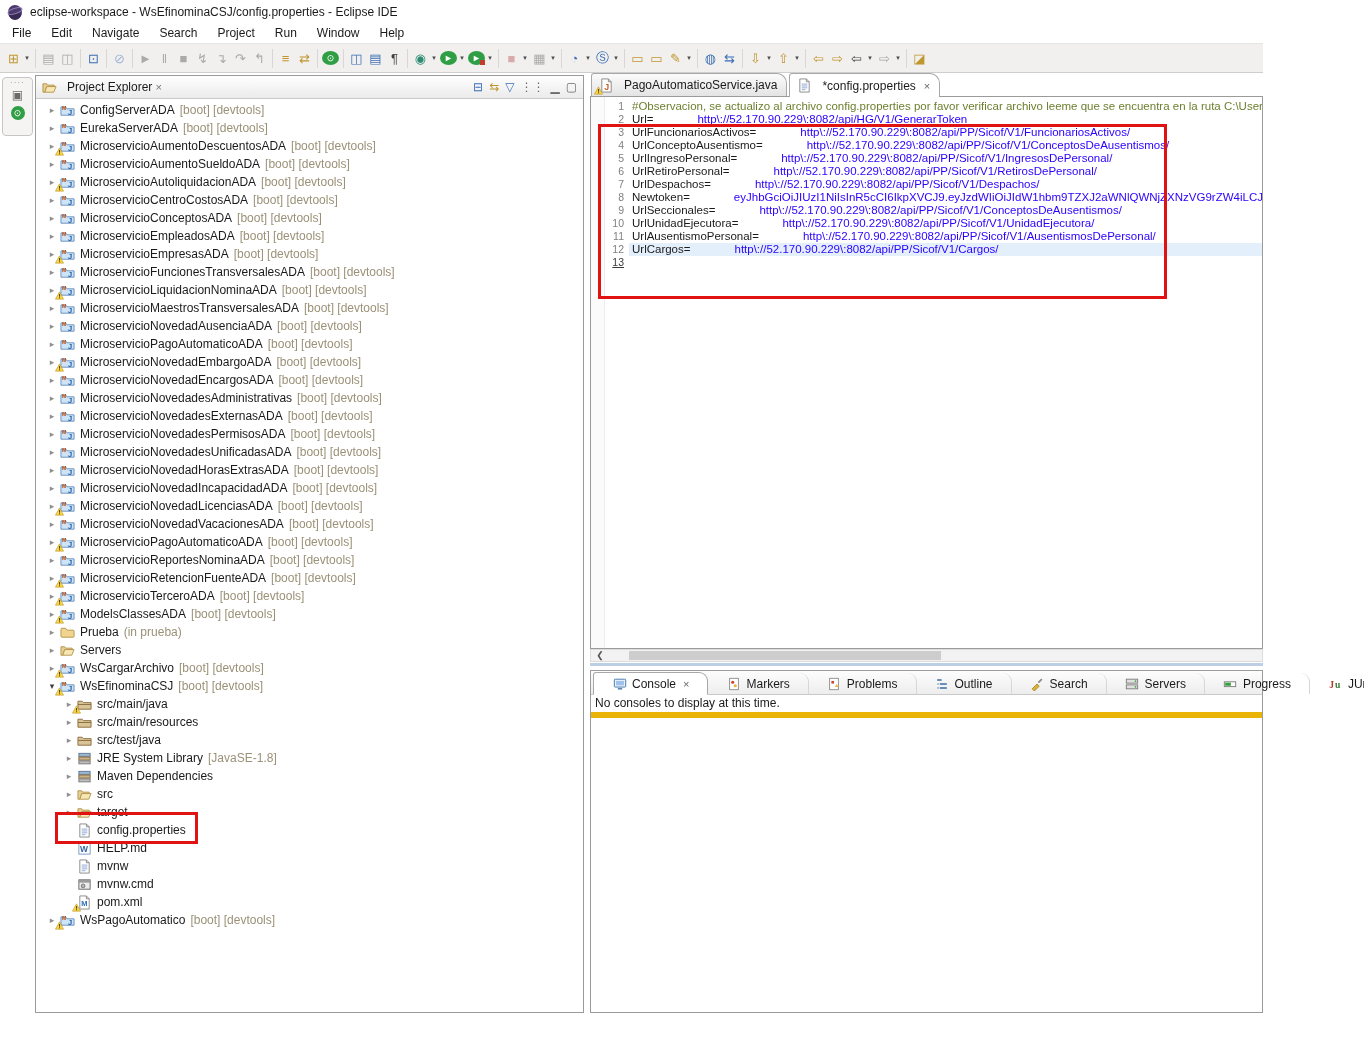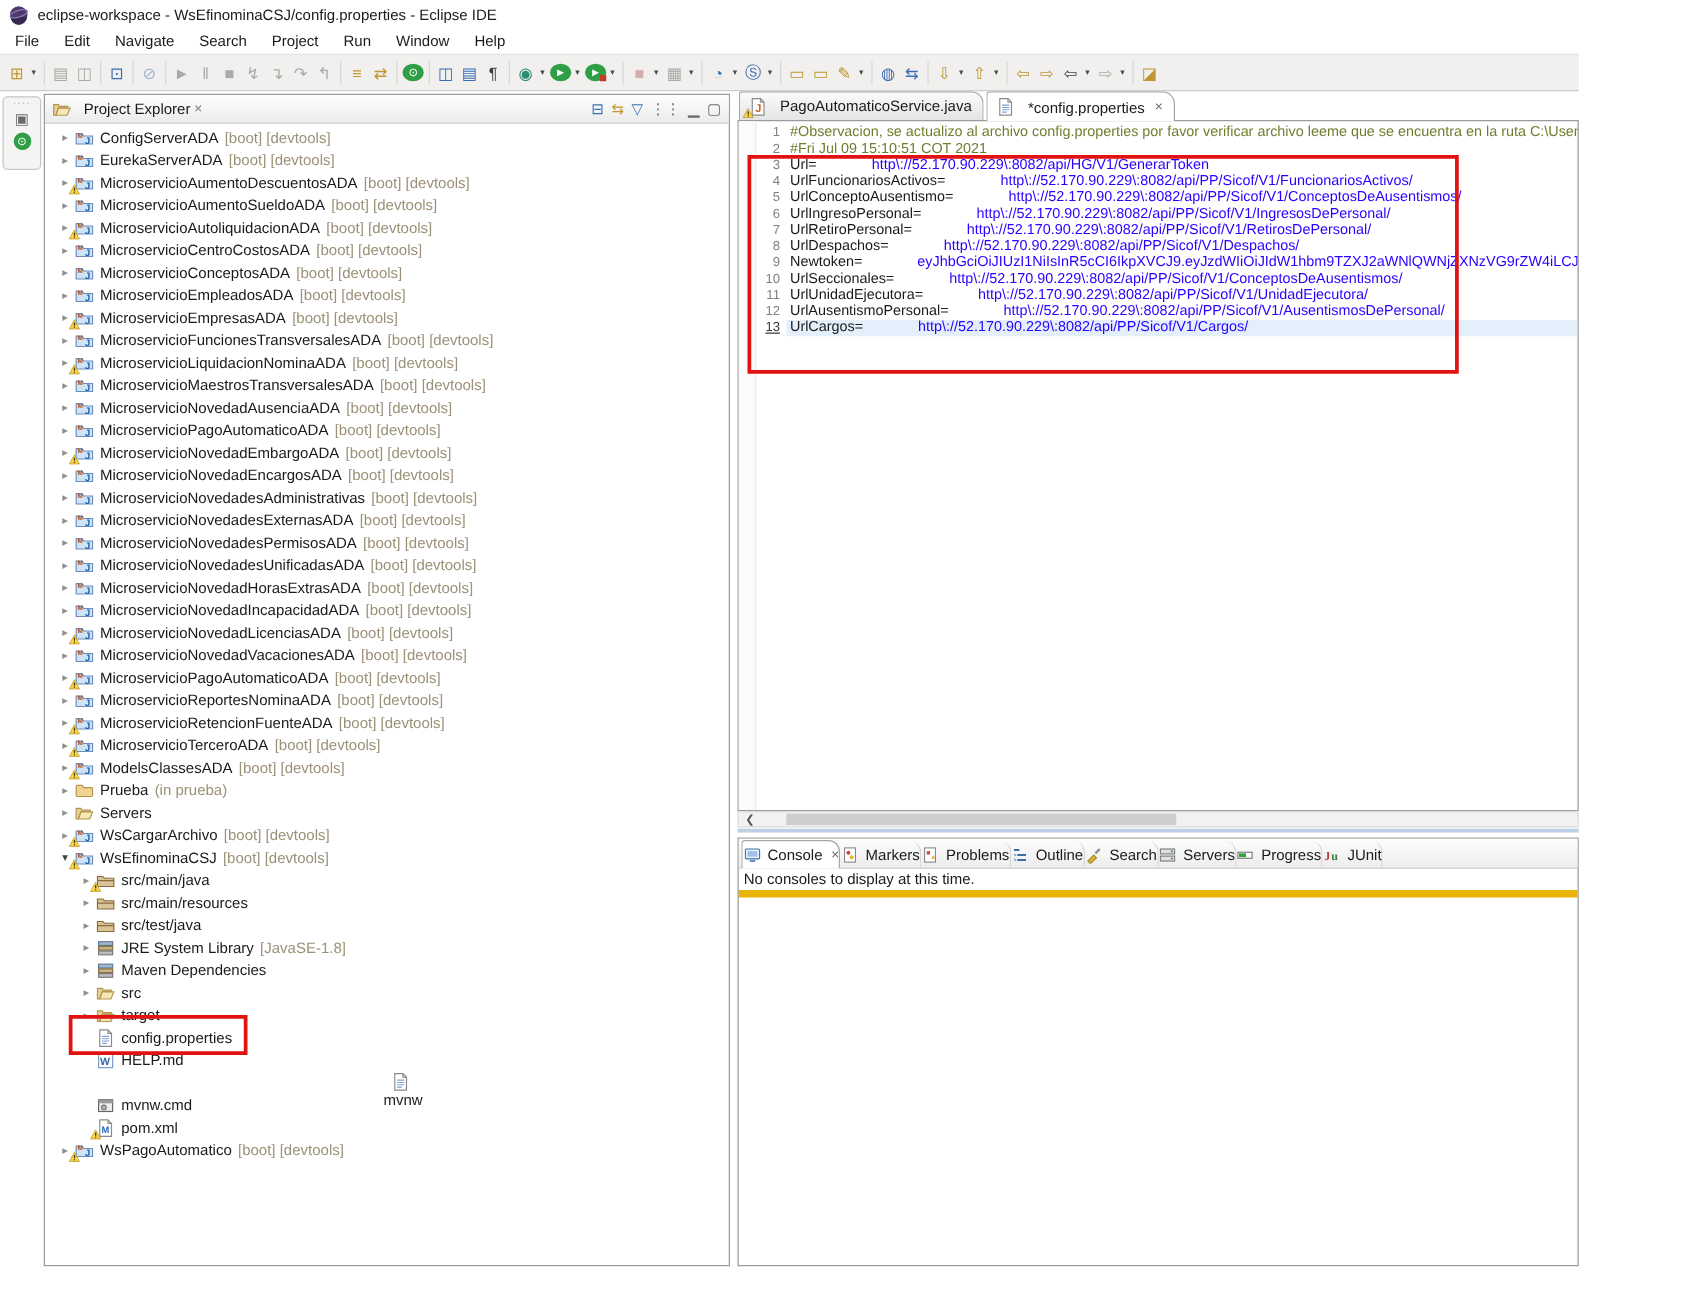--- a/index.html
+++ b/index.html
@@ -55,21 +55,21 @@
   .cline{height:13px;line-height:13px;font-size:11.5px;white-space:nowrap;padding-left:3px;}
   .cline.cur{background:var(--selblue);}
   .cmt{color:var(--cmtgreen);} .pkey{color:#1a1a1a;text-align:center;} .pval{color:var(--valblue);margin-left:44px;}
   .hscroll{position:absolute;left:0;top:577px;width:673px;height:13px;background:#f2f2f2;border:1px solid #dcdcdc;box-sizing:border-box;}
   .harrow{position:absolute;left:3px;top:0;width:12px;height:11px;color:#555;font-size:9px;line-height:11px;text-align:center;}
   .hthumb{position:absolute;left:38px;top:1px;width:312px;height:9px;background:#cdcdcd;}
   .sashline{position:absolute;left:590px;top:663px;width:673px;height:3px;background:#bccfe5;}
   
   .consolep{position:absolute;left:590px;top:670px;width:673px;height:343px;border:1px solid #9b9b9b;background:#fff;box-sizing:border-box;}
   .vtabs{height:23px;display:flex;align-items:flex-end;background:linear-gradient(#fdfdfd,#ededed);border-bottom:1px solid #c9c9c9;padding-left:2px;}
-  .vtab{height:21px;display:flex;align-items:center;gap:5px;padding:0 0;border-right:1px solid #d7d7d7;border-top-right-radius:9px;}
+  .vtab{height:21px;display:flex;align-items:center;gap:5px;padding:0 18px;border-right:1px solid #d7d7d7;border-top-right-radius:9px;}
   .vtab.active{background:#fff;border:1px solid #a8a8a8;border-bottom:1px solid #fff;border-top-left-radius:3px;margin-bottom:-1px;}
   .vtab .close{color:#666;font-size:11px;margin-left:2px;}
   .vicon{width:15px;height:15px;display:inline-flex;align-items:center;justify-content:center;}
   .vicon svg{width:14px;height:14px;display:block;}
   .cmsg{height:17px;line-height:17px;padding-left:4px;border-bottom:6px solid #eab308;}
   
   .redbox{position:absolute;border:3px solid var(--ared);z-index:6;}
   .redbox1{left:55px;top:812px;width:137px;height:26px;}
   .redbox2{left:598px;top:124px;width:563px;height:169px;}
 </style>
@@ -764,21 +764,21 @@
         <div class="trow" style="padding-left: 26px;">
           <span class="chev"></span>
           <span class="ticon">
             <svg viewBox="0 0 16 16">
               <rect x="2" y="2" width="12" height="12" fill="#fff" stroke="#7a9ac0"></rect>
               <text x="3.2" y="12" font-size="9" fill="#3465a4" font-weight="bold" font-family="Liberation Sans,sans-serif">W</text>
             </svg>
           </span>
           <span class="tname">HELP.md</span>
         </div>
-        <div class="trow" style="padding-left: 26px; flex-direction: column;">
+        <div class="trow" style="padding-left: 26px;">
           <span class="chev"></span>
           <span class="ticon">
             <svg viewBox="0 0 16 16">
               <path d="M3 1h7l3 3v11H3z" fill="#fff" stroke="#8a8a8a"></path>
               <path d="M10 1v3h3" fill="none" stroke="#8a8a8a"></path>
               <path d="M5 6.5h6M5 8.5h6M5 10.5h6M5 12.5h4" stroke="#7f9fd0" stroke-width="0.9"></path>
             </svg>
           </span>
           <span class="tname">mvnw</span>
         </div>
@@ -876,21 +876,20 @@
           <div class="ln">7</div>
           <div class="ln">8</div>
           <div class="ln">9</div>
           <div class="ln">10</div>
           <div class="ln">11</div>
           <div class="ln">12</div>
           <div class="ln cur">13</div>
         </div>
       <div class="codewrap" id="code">
           <div class="cline"><span class="cmt">#Observacion, se actualizo al archivo config.properties por favor verificar archivo leeme que se encuentra en la ruta C:\Users\c</span></div>
-          <div class="cline"><span class="cmt">#Fri Jul 09 15:10:51 COT 2021</span></div>
           <div class="cline"><span class="pkey">Url=</span><span class="pval">http\://52.170.90.229\:8082/api/HG/V1/GenerarToken</span></div>
           <div class="cline"><span class="pkey">UrlFuncionariosActivos=</span><span class="pval">http\://52.170.90.229\:8082/api/PP/Sicof/V1/FuncionariosActivos/</span></div>
           <div class="cline"><span class="pkey">UrlConceptoAusentismo=</span><span class="pval">http\://52.170.90.229\:8082/api/PP/Sicof/V1/ConceptosDeAusentismos/</span></div>
           <div class="cline"><span class="pkey">UrlIngresoPersonal=</span><span class="pval">http\://52.170.90.229\:8082/api/PP/Sicof/V1/IngresosDePersonal/</span></div>
           <div class="cline"><span class="pkey">UrlRetiroPersonal=</span><span class="pval">http\://52.170.90.229\:8082/api/PP/Sicof/V1/RetirosDePersonal/</span></div>
           <div class="cline"><span class="pkey">UrlDespachos=</span><span class="pval">http\://52.170.90.229\:8082/api/PP/Sicof/V1/Despachos/</span></div>
           <div class="cline"><span class="pkey">Newtoken=</span><span class="pval">eyJhbGciOiJIUzI1NiIsInR5cCI6IkpXVCJ9.eyJzdWIiOiJIdW1hbm9TZXJ2aWNlQWNjZXNzVG9rZW4iLCJqdGkiOiI3ZWY4M</span></div>
           <div class="cline"><span class="pkey">UrlSeccionales=</span><span class="pval">http\://52.170.90.229\:8082/api/PP/Sicof/V1/ConceptosDeAusentismos/</span></div>
           <div class="cline"><span class="pkey">UrlUnidadEjecutora=</span><span class="pval">http\://52.170.90.229\:8082/api/PP/Sicof/V1/UnidadEjecutora/</span></div>
           <div class="cline"><span class="pkey">UrlAusentismoPersonal=</span><span class="pval">http\://52.170.90.229\:8082/api/PP/Sicof/V1/AusentismosDePersonal/</span></div>

